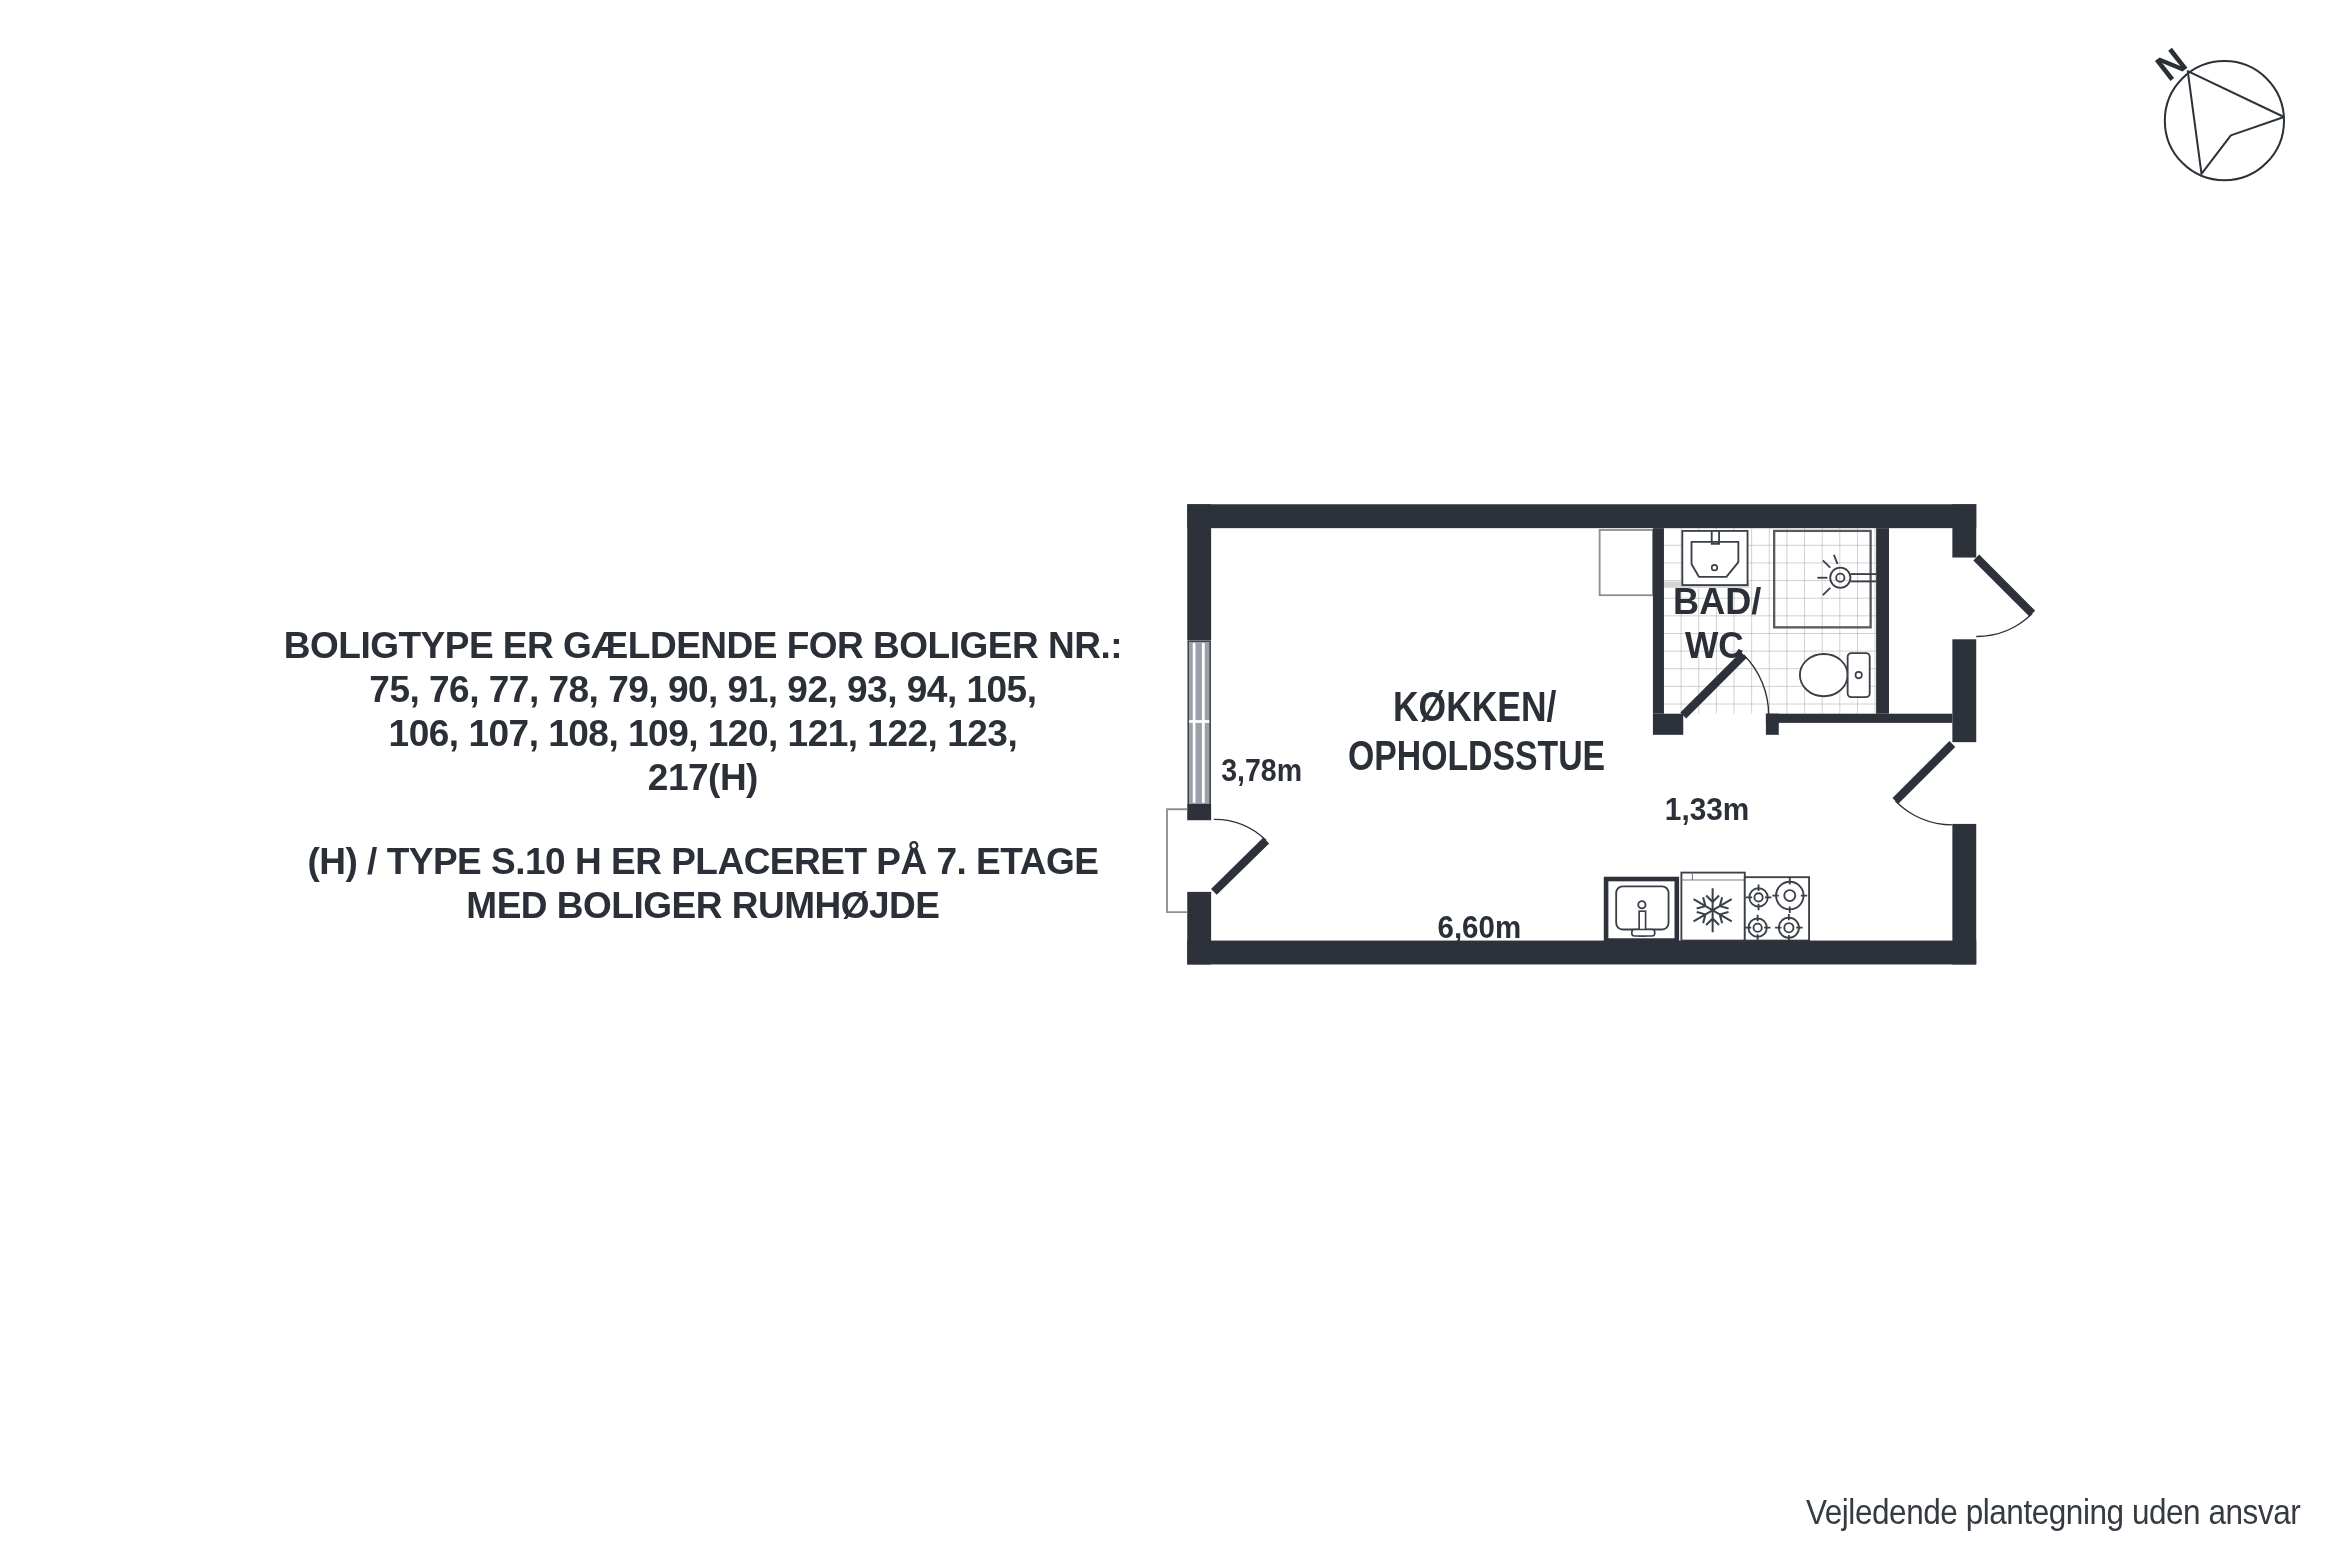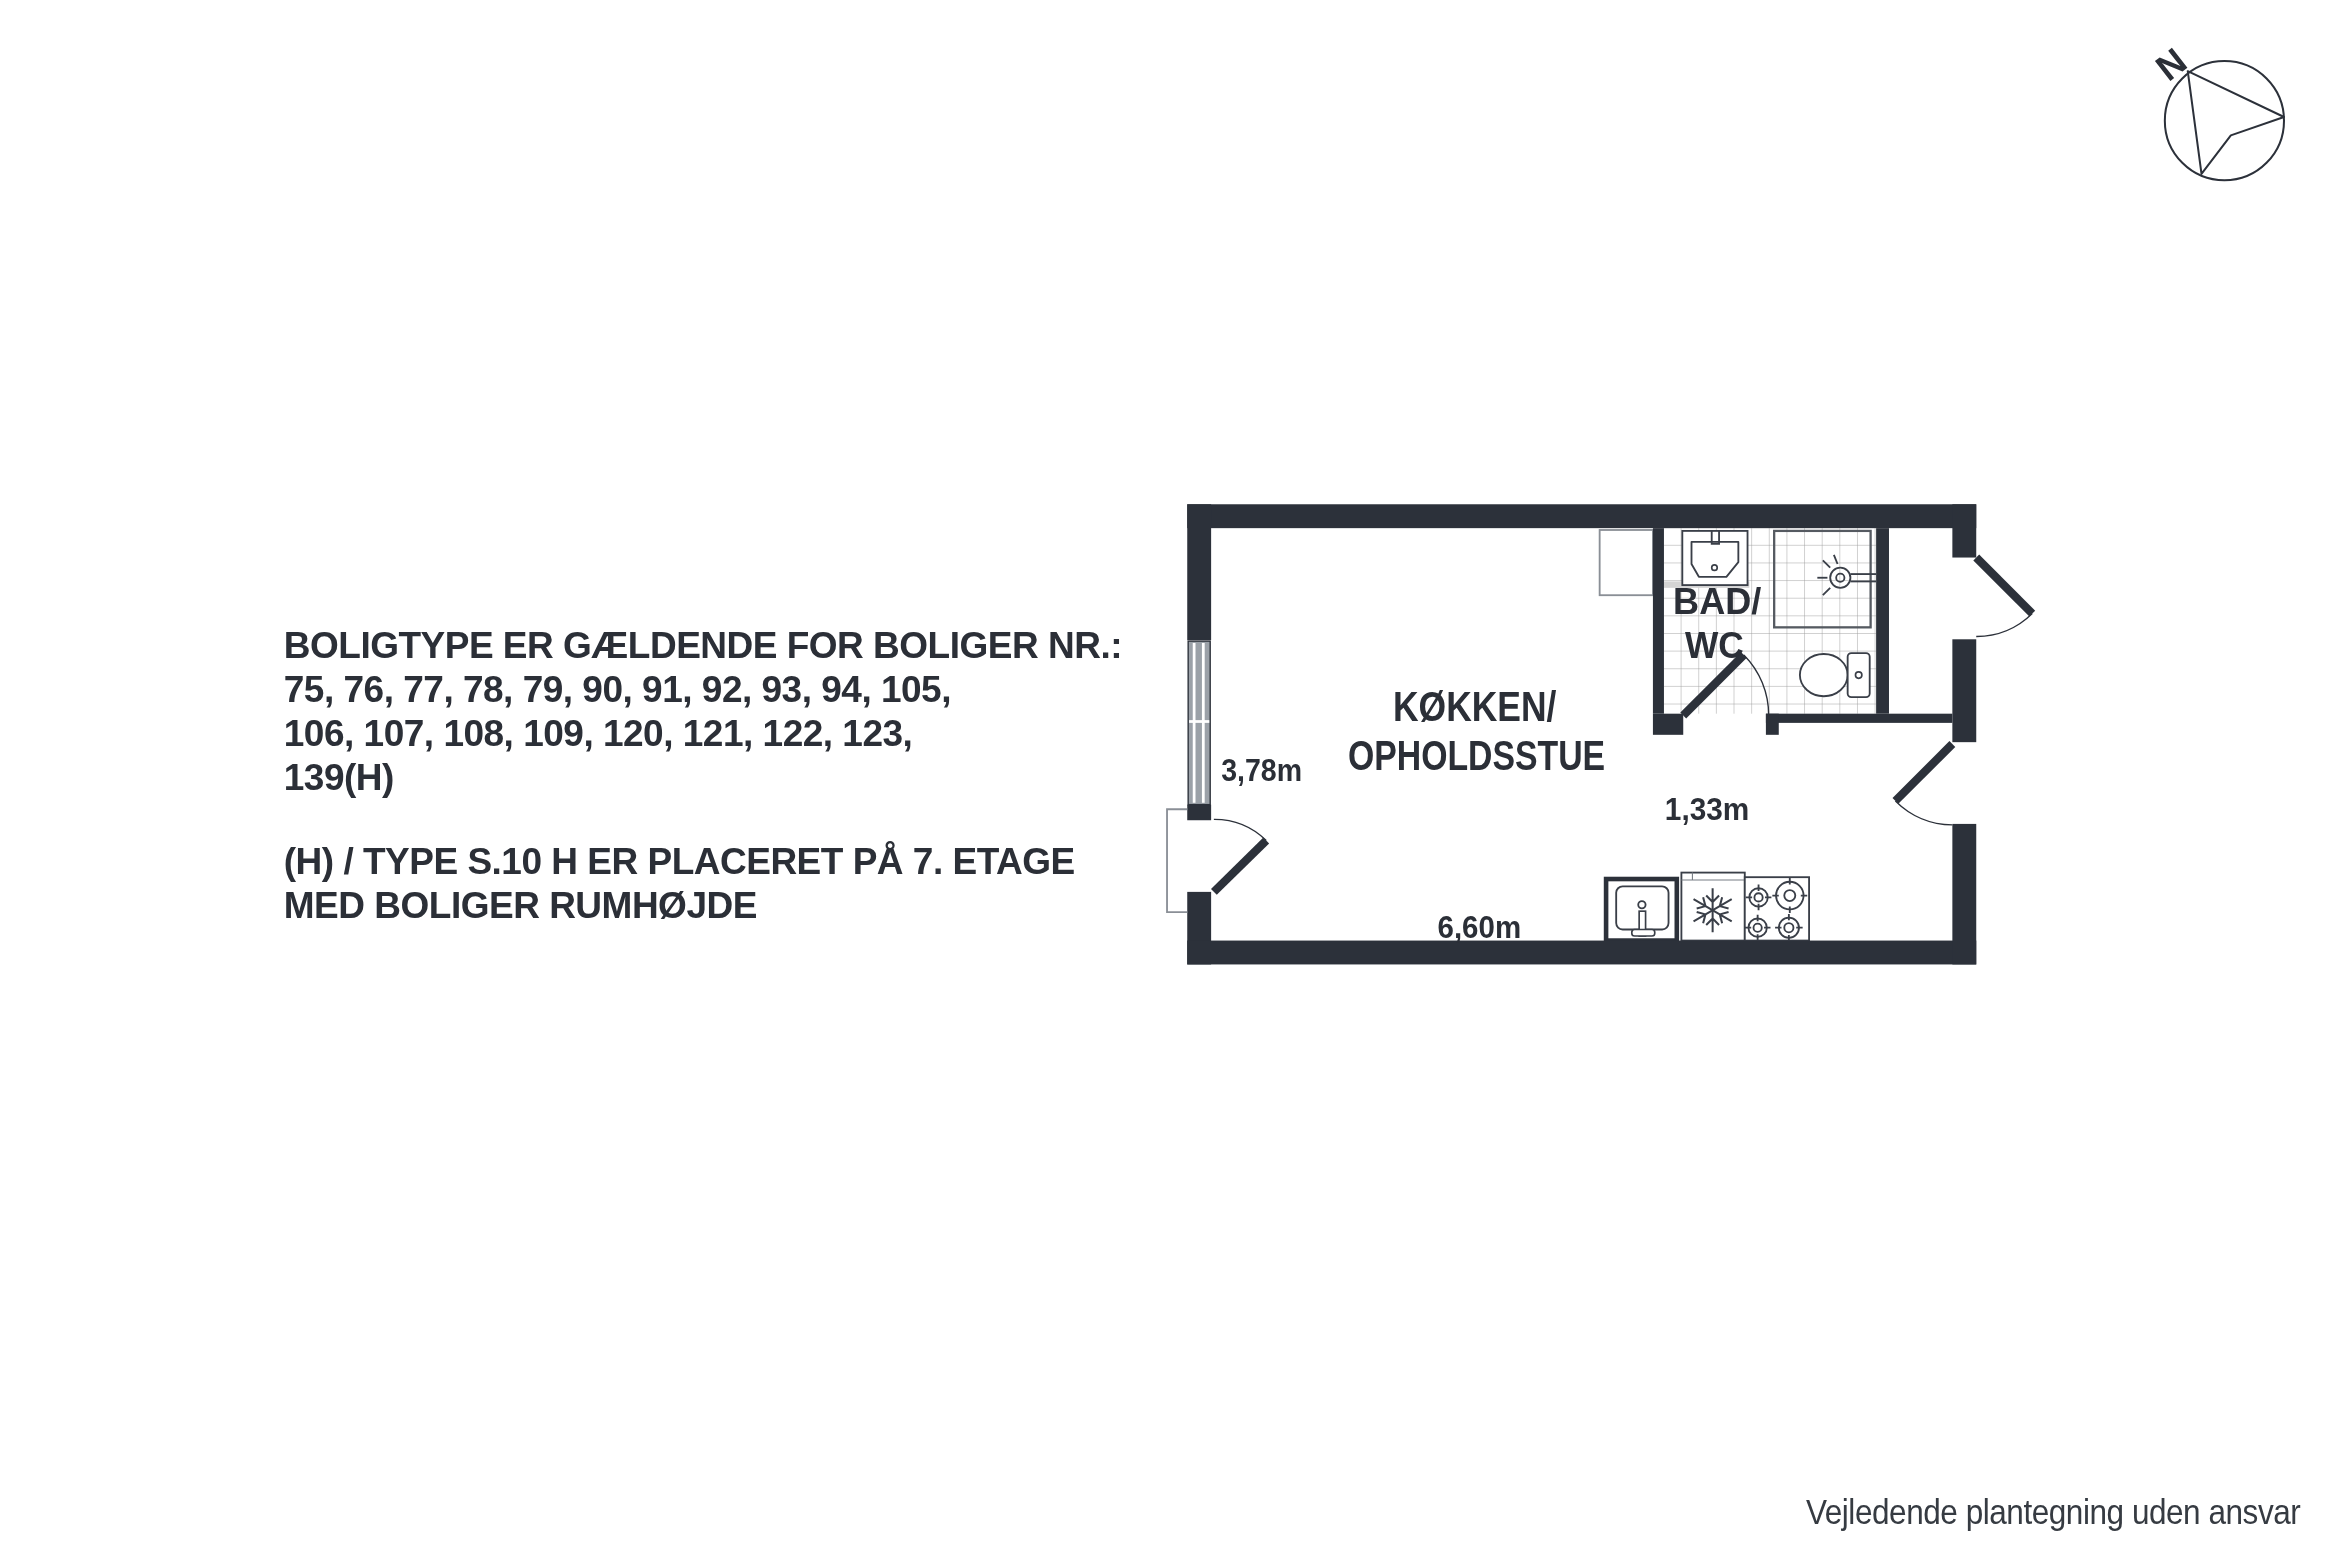--- a/index.html
+++ b/index.html
@@ -1,40 +1,40 @@
 <!DOCTYPE html>
 <html style="font-size:14.7px"><head>
 <meta charset="utf-8">
 <style>
   html,body{margin:0;padding:0;background:#ffffff;}
   .canvas{position:relative;width:2351px;height:1568px;background:#ffffff;overflow:hidden;
           font-family:"Liberation Sans",sans-serif;}
   
-  .notes{position:absolute;top:624px;right:1229px;text-align:left;color:#2b2f37;
+  .notes{position:absolute;top:624px;right:1229px;text-align:center;color:#2b2f37;
          font-weight:bold;font-size:37px;line-height:44px;letter-spacing:-0.5px;white-space:nowrap;}
   .notes .para2{margin-top:40px;}
   
   .disclaimer{position:absolute;top:1492px;right:51px;color:#363b42;font-size:35px;
               letter-spacing:-0.5px;white-space:nowrap;transform:scaleX(0.9);transform-origin:right center;}
   
   .plan-svg{position:absolute;left:1166px;top:496px;width:882px;height:496px;}
   .compass-svg{position:absolute;left:2130px;top:18.4px;width:220px;height:220px;}
   svg text{font-family:"Liberation Sans",sans-serif;font-weight:bold;}
 </style>
 </head>
 <body>
 
 <div class="canvas">
 
   <div class="notes">
     <div class="para1">
       <div>BOLIGTYPE ER GÆLDENDE FOR BOLIGER NR.:</div>
       <div>75, 76, 77, 78, 79, 90, 91, 92, 93, 94, 105,</div>
       <div>106, 107, 108, 109, 120, 121, 122, 123,</div>
-      <div>139(H)</div>
+      <div>217(H)</div>
     </div>
     <div class="para2">
       <div>(H) / TYPE S.10 H ER PLACERET PÅ 7. ETAGE</div>
       <div>MED BOLIGER RUMHØJDE</div>
     </div>
   </div>
 
   <svg class="plan-svg" viewBox="1270 540 960 540" xmlns="http://www.w3.org/2000/svg">
     <defs>
       <pattern id="tiles" patternUnits="userSpaceOnUse" width="19.2" height="19.2" patternTransform="translate(1812,575)">

